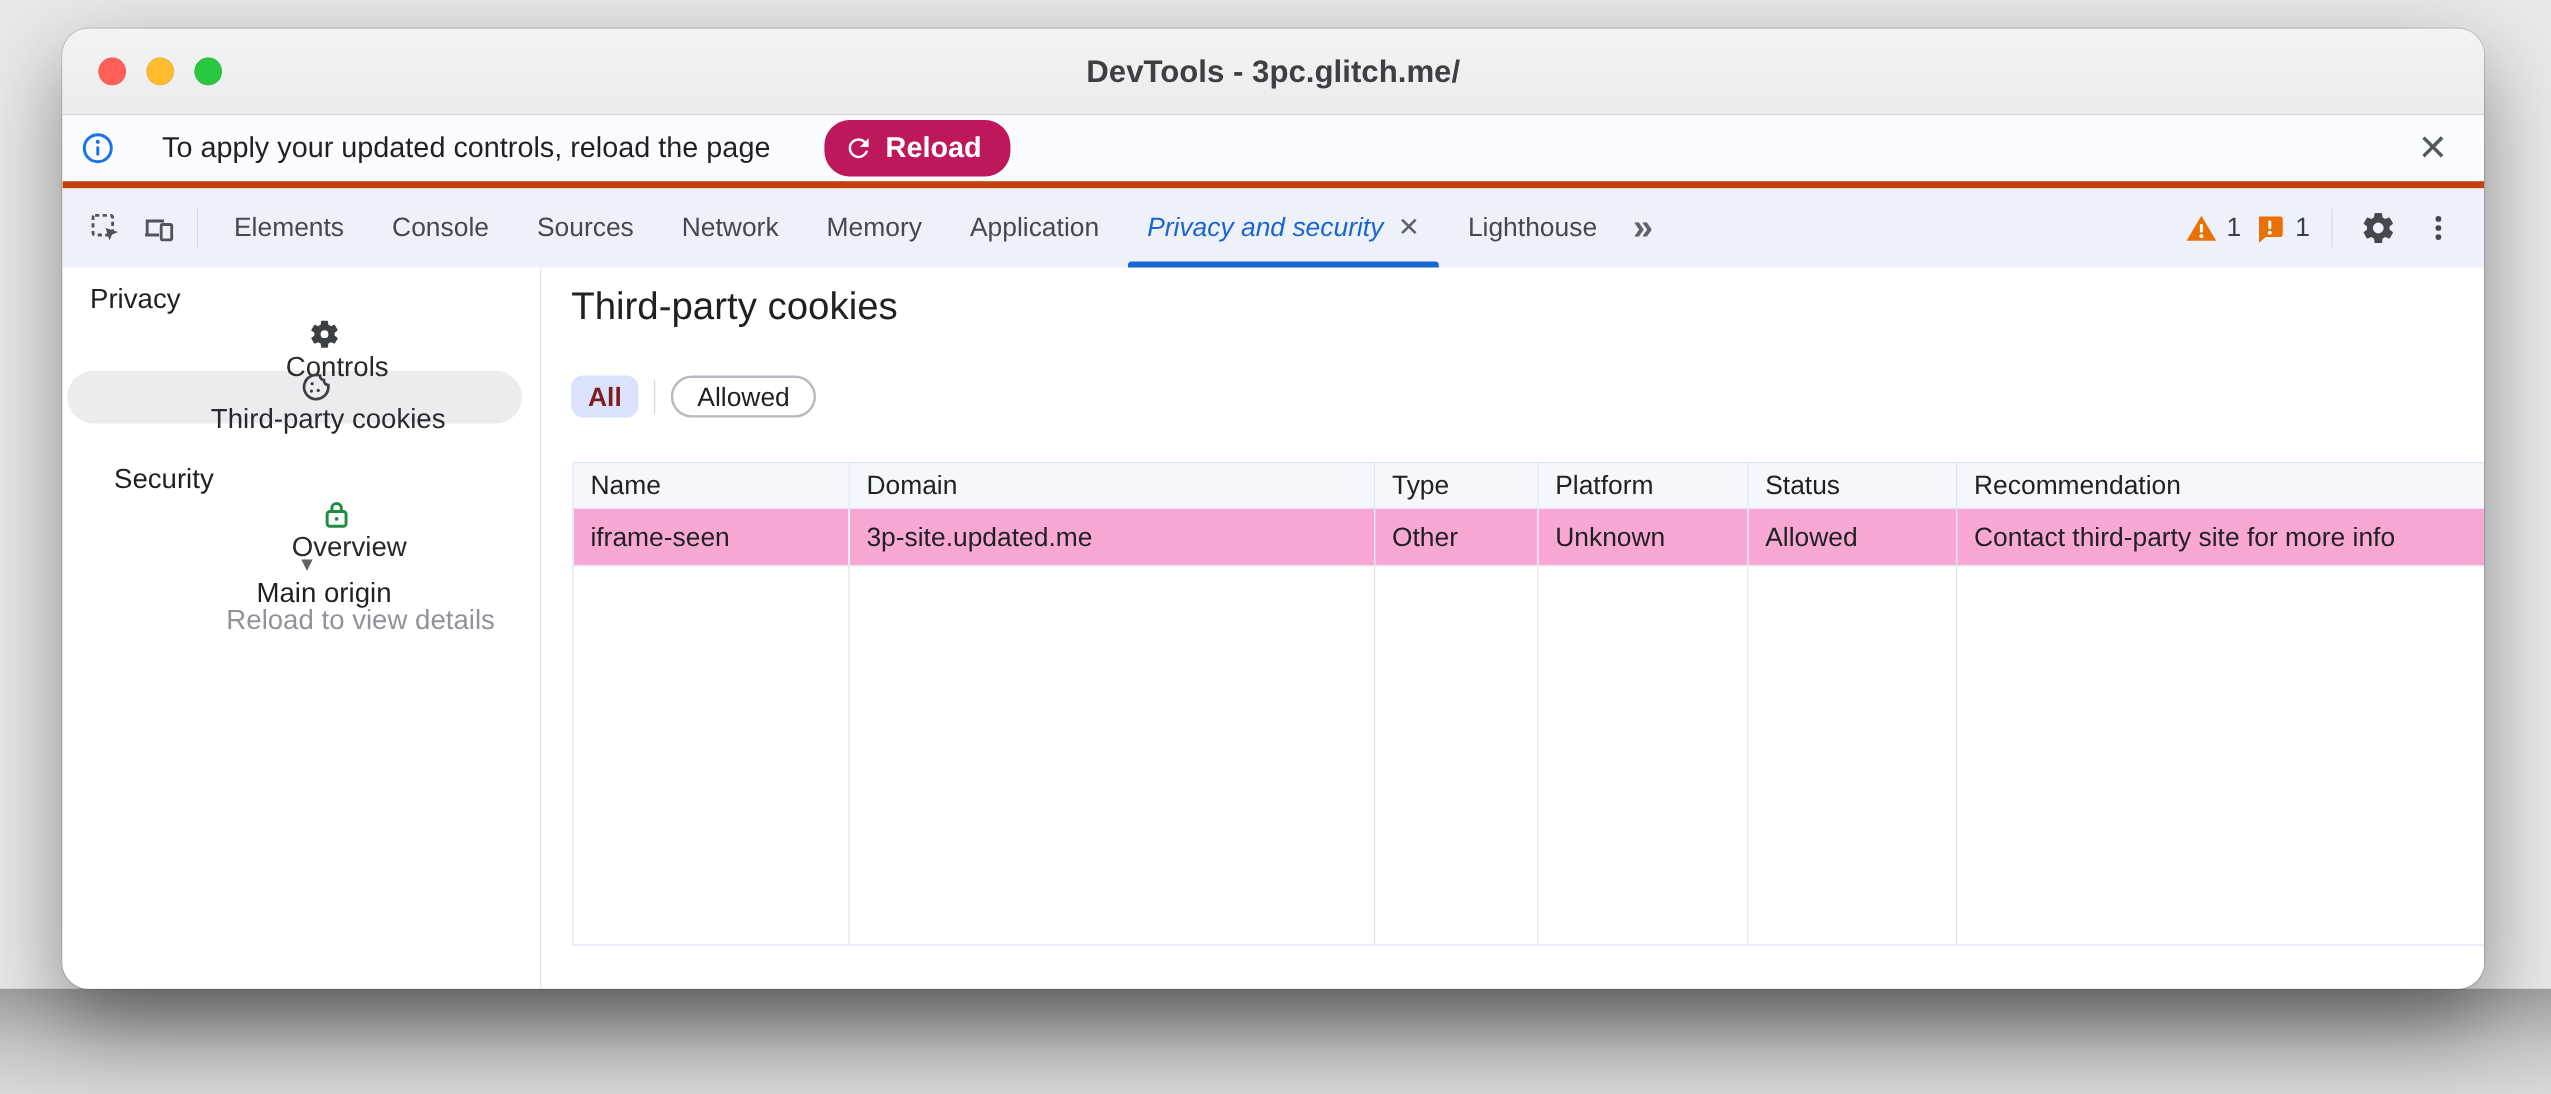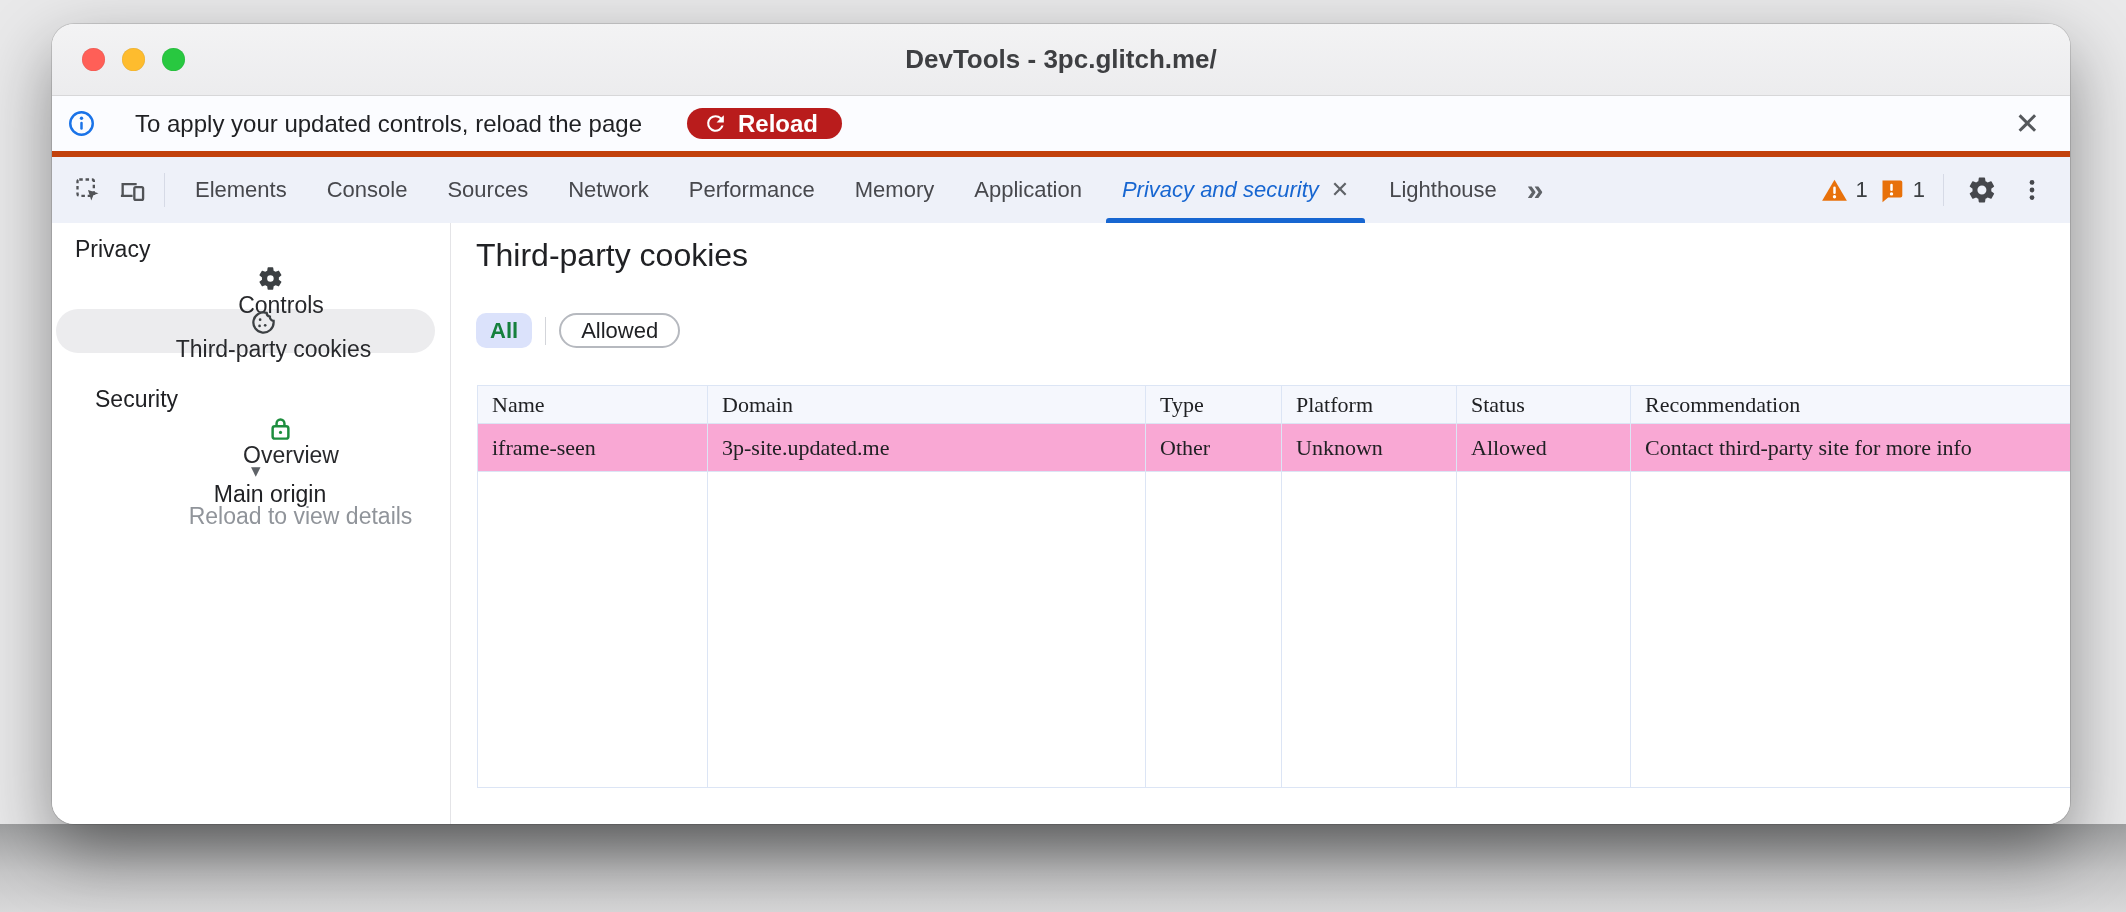--- a/index.html
+++ b/index.html
@@ -20,22 +20,22 @@
   .lights { position:absolute; left:30px; top:0; height:100%; display:flex; align-items:center; gap:17px; }
   .light { width:23px; height:23px; border-radius:50%; box-shadow:inset 0 0 1px rgba(0,0,0,.25); }
   .light.red{ background:#ff5f57; } .light.yellow{ background:#febc2e; } .light.green{ background:#28c840; }
   .win-title { font-size:26px; font-weight:700; color:#3e3f42; }
 
   
   .infobar { height:61px; flex:0 0 61px; background:#fbfcff; border-bottom:6px solid #c2410c;
     display:flex; align-items:center; padding:0 30px 0 16px;gap:19px; }
   .info-icon { width:27px; height:27px; flex:0 0 27px; }
   .infobar-msg { font-size:24px; color:#1f2023; margin-left:21px; }
-  .reload-btn { margin-left:26px; height:31px; padding:0 24px 0 16px; border:none; border-radius:21px;
-    background:#b91c1c; color:#fff; font-size:24px; font-weight:600; font-family:inherit;
+  .reload-btn { margin-left:26px; height:47px; padding:0 24px 0 16px; border:none; border-radius:21px;
+    background:#be185d; color:#fff; font-size:24px; font-weight:600; font-family:inherit;
     display:flex; align-items:center; gap:10px; cursor:pointer;justify-content:center; }
   .reload-btn svg { width:25px; height:25px; }
   .infobar-close { margin-left:auto; font-size:30px; color:#55585c; line-height:1; cursor:pointer; }
 
   
   .tabbar { height:66px; flex:0 0 66px; background:#eef1f9; display:flex; align-items:stretch; padding-left:14px; }
   .tb-icon { width:44px; display:flex; align-items:center; justify-content:center; color:#515357; cursor:pointer; }
   .tb-icon svg { width:28px; height:28px; }
   .tb-divider { width:1px; background:#d6dae6; margin:16px 10px; }
   .tab { display:flex; align-items:center; padding:0 20px; font-size:22px; color:#47484d; position:relative; cursor:pointer; white-space:nowrap; }
@@ -63,28 +63,28 @@
   .side-item.origin { padding-left:18px; color:#202124; }
   .side-item.origin .tri { font-size:19px; color:#5f6368; width:38px; font-family:"DejaVu Sans",sans-serif; }
   .side-item.muted { padding-left:79px; color:#90949a; cursor:default; height:40px; }
 
   .main { flex:1; position:relative; padding:12px 0 0 25px; min-width:0; }
   .main h1 { font-size:32px; font-weight:500; color:#202124; line-height:40px; }
   .desc { margin-top:9px; font-size:24px; color:#202124; line-height:30px; }
   .desc a { color:#1a66d2; text-decoration:underline; cursor:pointer; }
   .filters { margin-top:38px; display:flex; align-items:center; }
   .chip-all { height:35px; padding:0 14px; display:flex; align-items:center; background:#dbe2fb;
-    border-radius:10px; font-size:22px; font-weight:600; color:#15803d; cursor:pointer; }
+    border-radius:10px; font-size:22px; font-weight:600; color:#7f1d1d; cursor:pointer; }
   .chip-sep { width:1px; height:28px; background:#d3d5da; margin:0 13px; }
   .chip-allowed { height:35px; padding:0 20px; display:flex; align-items:center; background:#fff;
     border:2px solid #b6b9bf; border-radius:18px; font-size:22px; font-weight:500; color:#202124; cursor:pointer; }
 
   .cookie-table { margin-top:37px; margin-left:1px; border-collapse:collapse; table-layout:fixed; width:1612px; }
   .cookie-table th, .cookie-table td { border:1px solid #dce5f5; font-size:22px; font-weight:400;
-    text-align:left; padding:0 0 0 14px; color:#202124; overflow:hidden; white-space:nowrap;font-family:Liberation Serif, serif; }
+    text-align:left; padding:0 0 0 14px; color:#202124; overflow:hidden; white-space:nowrap; }
   .cookie-table thead th { background:#f5f7fd; height:38px; }
   .cookie-table tbody tr.data-row td { height:48px; background:#f9a8d4; }
   .cookie-table tbody tr.filler td { height:316px; background:#fff; border-top:none; }
 </style>
 </head>
 <body>
 
 <div class="stage">
   <div class="bottom-band"></div>
 
@@ -135,23 +135,20 @@
           <span>Elements</span>
         </div>
       <div class="tab">
           <span>Console</span>
         </div>
       <div class="tab">
           <span>Sources</span>
         </div>
       <div class="tab">
           <span>Network</span>
-        </div>
-      <div class="tab">
-          <span>Performance</span>
         </div>
       <div class="tab">
           <span>Memory</span>
         </div>
       <div class="tab">
           <span>Application</span>
         </div>
       <div class="tab active">
         <span>Privacy and security</span>
         <span class="tab-close">✕</span>

